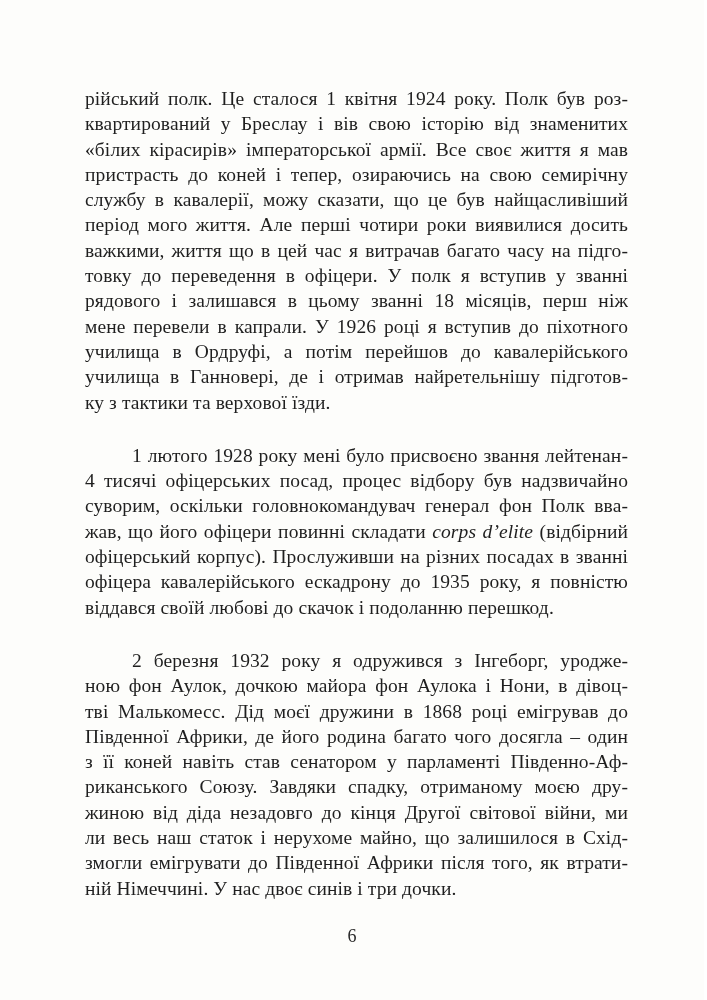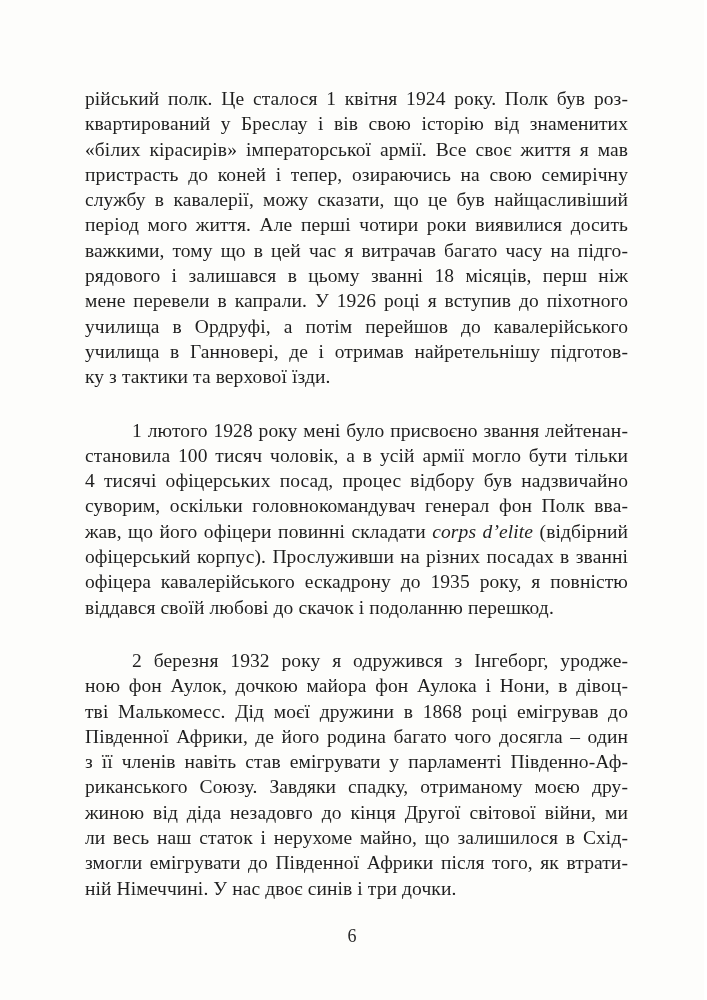--- a/index.html
+++ b/index.html
@@ -48,43 +48,43 @@
 
 <div class="page">
   <div class="text-block">
       <div class="para">
         <div class="line">рійський полк. Це сталося 1 квітня 1924 року. Полк був роз-</div>
         <div class="line">квартирований у Бреслау і вів свою історію від знаменитих</div>
         <div class="line">«білих кірасирів» імператорської армії. Все своє життя я мав</div>
         <div class="line">пристрасть до коней і тепер, озираючись на свою семирічну</div>
         <div class="line">службу в кавалерії, можу сказати, що це був найщасливіший</div>
         <div class="line">період мого життя. Але перші чотири роки виявилися досить</div>
-        <div class="line">важкими, тому що в цей час я витрачав багато часу на підго-</div>
+        <div class="line">важкими, життя що в цей час я витрачав багато часу на підго-</div>
+        <div class="line">товку до переведення  в офіцери. У полк я вступив у званні</div>
         <div class="line">рядового і залишався в цьому званні 18 місяців, перш ніж</div>
         <div class="line">мене перевели в капрали. У 1926 році я вступив до піхотного</div>
         <div class="line">училища в Ордруфі, а потім перейшов до кавалерійського</div>
         <div class="line">училища в Ганновері, де і отримав найретельнішу підготов-</div>
         <div class="line last">ку з тактики та верхової їзди.</div>
       </div>
       <div class="para">
         <div class="line first-indent">1 лютого 1928 року мені було присвоєно звання лейтенан-</div>
-        <div class="line">становила 100 тисяч чоловік, а в усій армії могло бути тільки</div>
         <div class="line">4 тисячі офіцерських посад, процес відбору був надзвичайно</div>
         <div class="line">суворим, оскільки головнокомандувач генерал фон Полк вва-</div>
         <div class="line">жав, що його офіцери повинні складати <i>corps d’elite</i> (відбірний</div>
         <div class="line">офіцерський корпус). Прослуживши на різних посадах в званні</div>
         <div class="line">офіцера кавалерійського ескадрону до 1935 року, я повністю</div>
         <div class="line last">віддався своїй любові до скачок і подоланню перешкод.</div>
       </div>
       <div class="para">
         <div class="line first-indent">2 березня 1932 року я одружився з Інгеборг, уродже-</div>
         <div class="line">ною фон Аулок, дочкою майора фон Аулока і Нони, в дівоц-</div>
         <div class="line">тві Малькомесс. Дід моєї дружини в 1868 році емігрував до</div>
         <div class="line">Південної Африки, де його родина багато чого досягла – один</div>
-        <div class="line">з її членів навіть став емігрувати у парламенті Південно-Аф-</div>
+        <div class="line">з її коней навіть став сенатором у парламенті Південно-Аф-</div>
         <div class="line">риканського Союзу. Завдяки спадку, отриманому моєю дру-</div>
         <div class="line">жиною від діда незадовго до кінця Другої світової війни, ми</div>
         <div class="line">ли весь наш статок і нерухоме майно, що залишилося в Схід-</div>
         <div class="line">змогли емігрувати до Південної Африки після того, як втрати-</div>
         <div class="line last">ній Німеччині. У нас двоє синів і три дочки.</div>
       </div>
     </div>
   <div class="page-number">6</div>
 </div>
 

